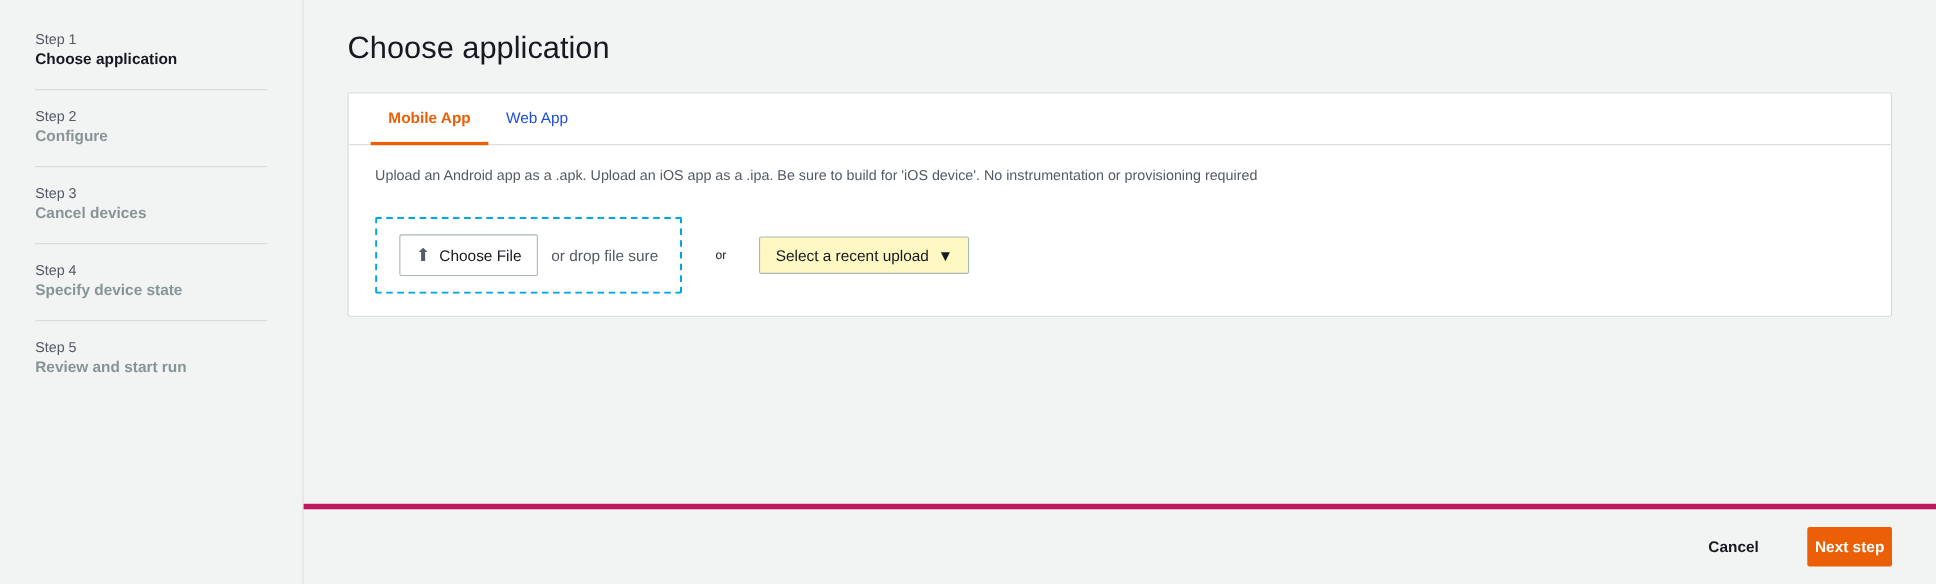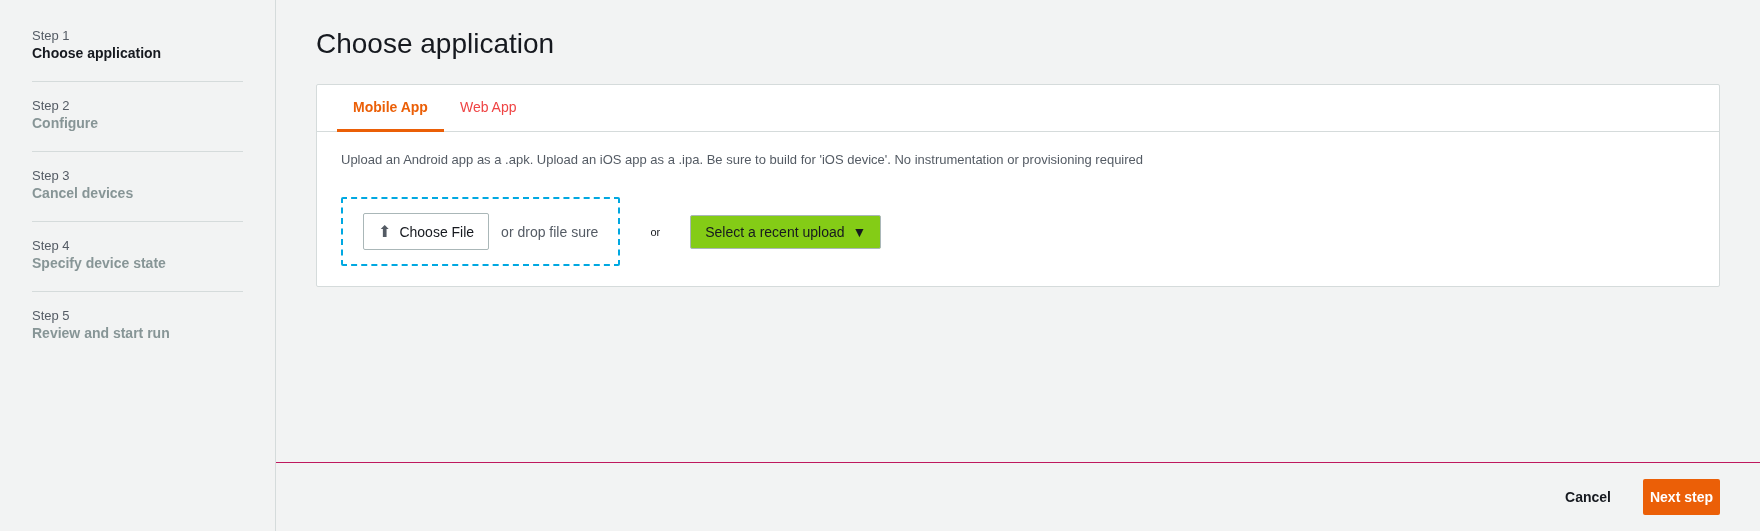--- a/index.html
+++ b/index.html
@@ -97,21 +97,21 @@
       margin-bottom: -1px;
     }
 
     .tab.active {
       color: #eb5f07;
       border-bottom: 3px solid #eb5f07;
       font-weight: 700;
     }
 
     .tab:not(.active) {
-      color: #ef4444;
+      color: #1d4ed8;
     }
 
     
     .card-body {
       padding: 20px 24px;
     }
 
     .upload-description {
       font-size: 13px;
       color: #545b64;
@@ -159,21 +159,21 @@
       color: #16191f;
       margin: 0 30px;
     }
 
     
     .recent-upload-dropdown {
       display: inline-flex;
       align-items: center;
       gap: 8px;
       border: 1px solid #aab7b8;
-      background-color: #84cc16;
+      background-color: #fef9c3;
       border-radius: 2px;
       padding: 8px 14px;
       font-size: 14px;
       color: #16191f;
       cursor: pointer;
       white-space: nowrap;
       justify-content: flex-end;
     }
 
     
@@ -181,23 +181,23 @@
       display: flex;
       align-items: center;
     }
 
     
     .footer {
       display: flex;
       justify-content: flex-end;
       align-items: center;
       padding: 16px 40px;
-      gap: 16px;
-      background-color: #f2f3f3;
-      border-top: 1px solid #be185d;
+      gap: 28px;
+      background-color: #f2f3f3;
+      border-top: 5px solid #be185d;
     }
 
     .cancel-button {
       background: transparent;
       border: none;
       font-size: 14px;
       color: #16191f;
       cursor: pointer;
       padding: 8px 16px;
       font-weight: 700;

